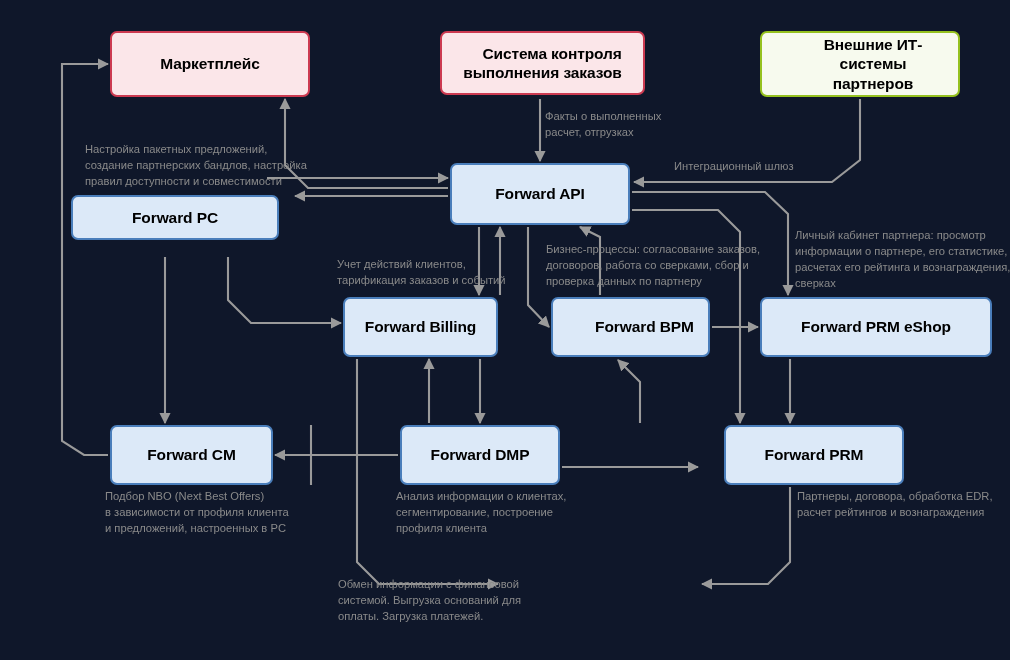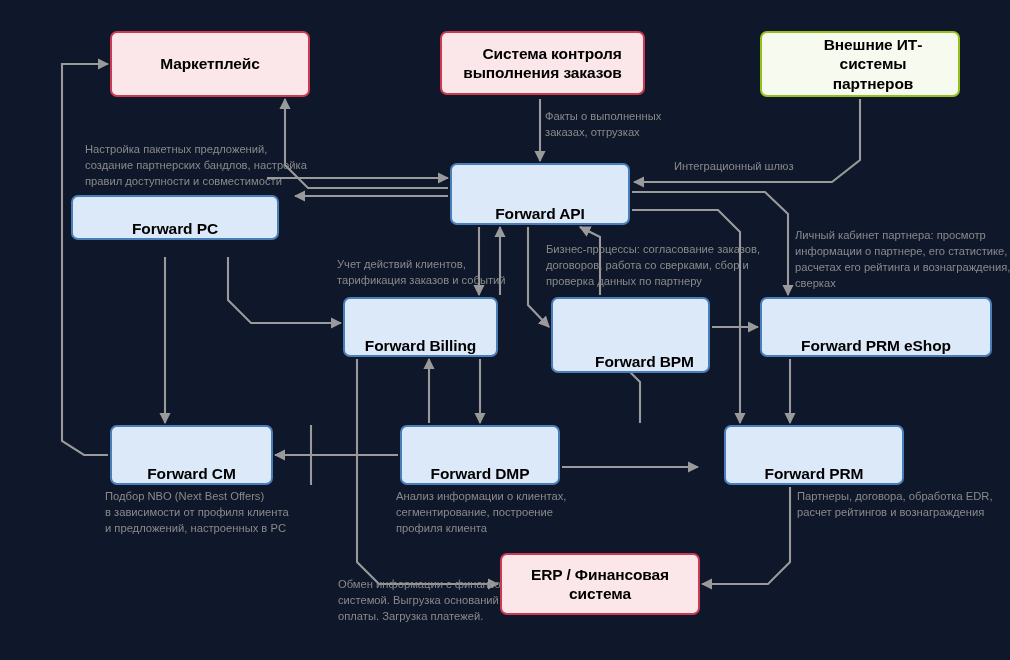--- a/index.html
+++ b/index.html
@@ -36,21 +36,20 @@
     font-weight: bold;
     font-size: 15.5px;
     line-height: 1.25;
     color: #000000;
     letter-spacing: -0.1px;
     z-index: 3;
   }
   .node.blue {
     background: #dce9f8;
     border: 2px solid #4a7ebb;
-    align-items: flex-end;
   }
   .node.red {
     background: #fbe6e9;
     border: 2px solid #cc3a51;
   }
   .node.green {
     background: #f7faee;
     border: 2px solid #95c11f;
     padding-left: 26px;
   }
@@ -152,47 +151,43 @@
   </div>
 
   <div class="node blue" style="left:71px; top:195px; width:208px; height:45px;">
     <span class="node-label">Forward PC</span>
   </div>
 
   <div class="node blue" style="left:343px; top:297px; width:155px; height:60px;">
     <span class="node-label">Forward Billing</span>
   </div>
 
-  <div class="node blue" style="left:551px; top:297px; width:159px; height:76px;padding-left:28px;">
+  <div class="node blue" style="left:551px; top:297px; width:159px; height:60px;padding-left:28px;">
     <span class="node-label">Forward BPM</span>
   </div>
 
   <div class="node blue" style="left:760px; top:297px; width:232px; height:60px;">
     <span class="node-label">Forward PRM eShop</span>
   </div>
 
   <div class="node blue" style="left:110px; top:425px; width:163px; height:60px;">
     <span class="node-label">Forward CM</span>
   </div>
 
   <div class="node blue" style="left:400px; top:425px; width:160px; height:60px;">
     <span class="node-label">Forward DMP</span>
   </div>
 
   <div class="node blue" style="left:700px; top:425px; width:180px; height:60px;margin-left:24px;">
     <span class="node-label">Forward PRM</span>
   </div>
 
-  <div class="node red" style="left:500px; top:553px; width:200px; height:62px;">
-    <span class="node-label">ERP / Финансовая
-система</span>
-  </div>
 
   <div class="note" style="left:545px; top:109px; width:200px;">Факты о выполненных
-заказах, отгрузках</div>
+расчет, отгрузках</div>
 
   <div class="note" style="left:85px; top:142px; width:290px;">Настройка пакетных предложений,
 создание партнерских бандлов, настройка
 правил доступности и совместимости</div>
 
   <div class="note" style="left:674px; top:159px; width:200px;">Интеграционный шлюз</div>
 
   <div class="note" style="left:337px; top:257px; width:230px;">Учет действий клиентов,
 тарификация заказов и событий</div>
 

